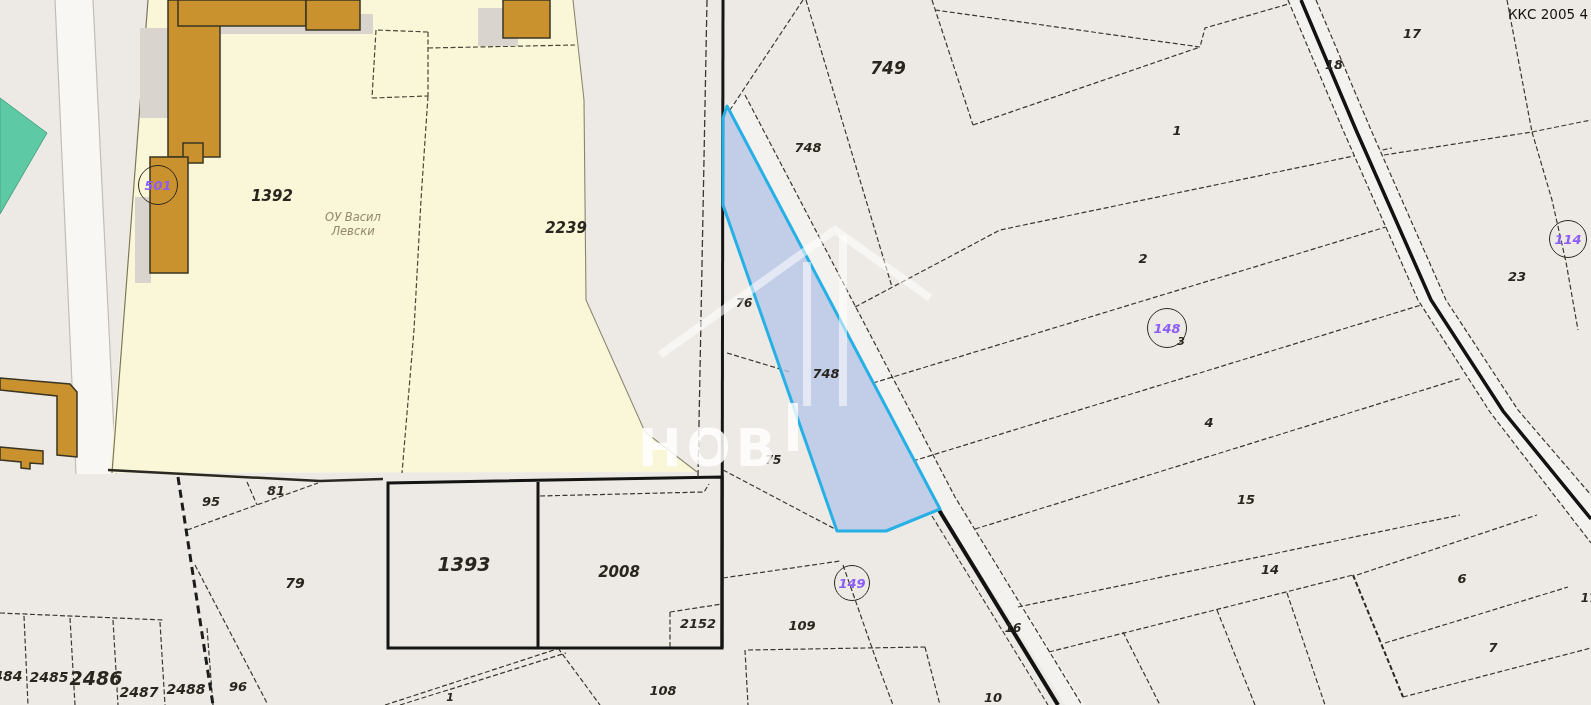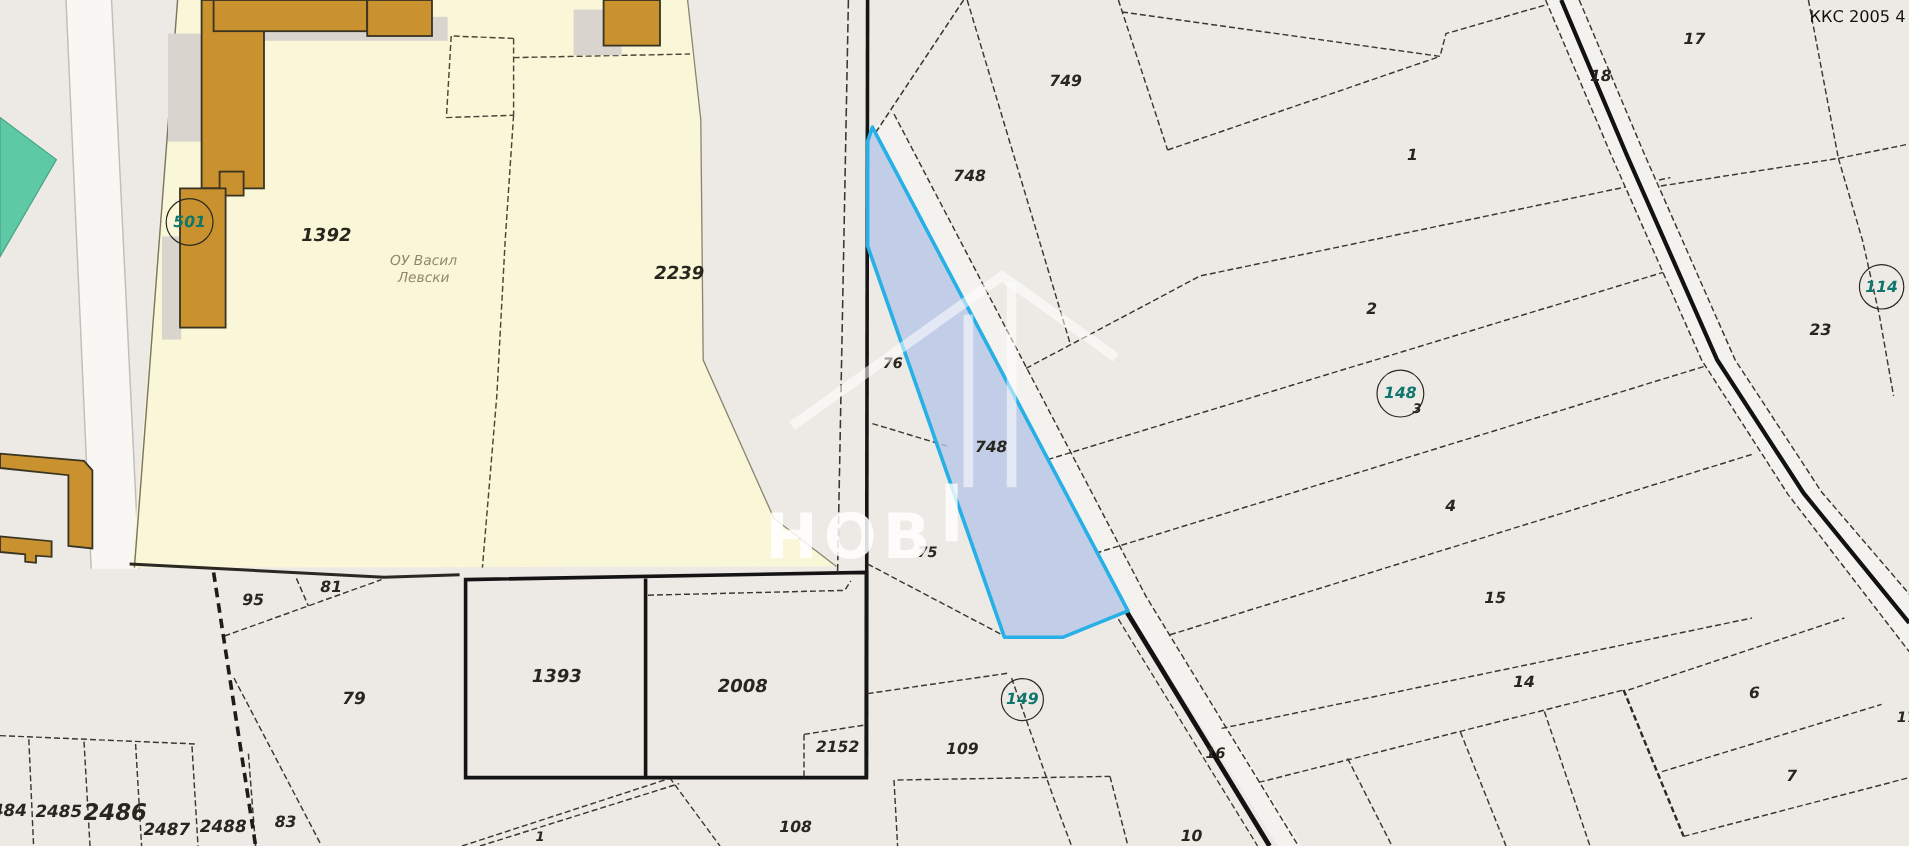--- a/index.html
+++ b/index.html
@@ -10,21 +10,21 @@
   .stage svg.map-svg{position:absolute;left:0;top:0;}
   #labels-layer{position:absolute;left:0;top:0;width:100%;height:100%;pointer-events:none;}
   .plabel{
     position:absolute;transform:translate(-50%,-50%);
     font-style:italic;font-weight:700;color:#28261e;white-space:nowrap;line-height:1;
   }
   .pcircle{
     position:absolute;transform:translate(-50%,-50%);
     border:1.5px solid #2b291f;border-radius:50%;
     display:flex;align-items:center;justify-content:center;
-    font-style:italic;font-weight:700;color:#0f766e;background:transparent;
+    font-style:italic;font-weight:700;color:#8b5cf6;background:transparent;
   }
   .school-label{
     position:absolute;left:353px;top:224px;transform:translate(-50%,-50%);
     font-style:italic;color:#93886b;font-size:11.5px;line-height:14px;text-align:center;white-space:nowrap;
   }
   .corner-code{
     position:absolute;top:6px;right:3px;font-size:13.5px;color:#12110e;white-space:nowrap;
   }
   .watermark{position:absolute;left:0;top:0;width:100%;height:100%;pointer-events:none;}
   .wm-title{position:absolute;top:400px;height:56px;color:rgba(255,255,255,0.85);
@@ -163,31 +163,31 @@
   <span class="plabel" style="left: 272px; top: 196px; font-size: 15px;">1392</span>
       <span class="plabel" style="left: 566px; top: 228px; font-size: 15px;">2239</span>
       <span class="plabel" style="left: 211px; top: 501px; font-size: 13px;">95</span>
       <span class="plabel" style="left: 276px; top: 490px; font-size: 13px;">81</span>
       <span class="plabel" style="left: 295px; top: 583px; font-size: 14px;">79</span>
       <span class="plabel" style="left: 3px; top: 676px; font-size: 14px;">2484</span>
       <span class="plabel" style="left: 49px; top: 677px; font-size: 14px;">2485</span>
       <span class="plabel" style="left: 96px; top: 678px; font-size: 19px;">2486</span>
       <span class="plabel" style="left: 139px; top: 692px; font-size: 14px;">2487</span>
       <span class="plabel" style="left: 186px; top: 689px; font-size: 14px;">2488</span>
-      <span class="plabel" style="left: 238px; top: 686px; font-size: 13px;">83</span>
-      <span class="plabel" style="left: 464px; top: 564px; font-size: 15px;">1393</span>
+      <span class="plabel" style="left: 238px; top: 686px; font-size: 13px;">96</span>
+      <span class="plabel" style="left: 464px; top: 564px; font-size: 19px;">1393</span>
       <span class="plabel" style="left: 619px; top: 572px; font-size: 15px;">2008</span>
       <span class="plabel" style="left: 698px; top: 623px; font-size: 13px;">2152</span>
       <span class="plabel" style="left: 663px; top: 690px; font-size: 13px;">108</span>
       <span class="plabel" style="left: 450px; top: 697px; font-size: 11px;">1</span>
       <span class="plabel" style="left: 744px; top: 303px; font-size: 12px;">76</span>
       <span class="plabel" style="left: 773px; top: 460px; font-size: 12px;">75</span>
       <span class="plabel" style="left: 826px; top: 373px; font-size: 13px;">748</span>
       <span class="plabel" style="left: 808px; top: 147px; font-size: 13px;">748</span>
-      <span class="plabel" style="left: 888px; top: 68px; font-size: 13px;">749</span>
+      <span class="plabel" style="left: 888px; top: 68px; font-size: 17px;">749</span>
       <span class="plabel" style="left: 1177px; top: 130px; font-size: 13px;">1</span>
       <span class="plabel" style="left: 1143px; top: 258px; font-size: 13px;">2</span>
       <span class="plabel" style="left: 1181px; top: 341px; font-size: 11px;">3</span>
       <span class="plabel" style="left: 1209px; top: 422px; font-size: 13px;">4</span>
       <span class="plabel" style="left: 1246px; top: 499px; font-size: 13px;">15</span>
       <span class="plabel" style="left: 1270px; top: 569px; font-size: 13px;">14</span>
       <span class="plabel" style="left: 1462px; top: 578px; font-size: 13px;">6</span>
       <span class="plabel" style="left: 1493px; top: 647px; font-size: 13px;">7</span>
       <span class="plabel" style="left: 993px; top: 697px; font-size: 13px;">10</span>
       <span class="plabel" style="left: 1013px; top: 628px; font-size: 12px;">16</span>

